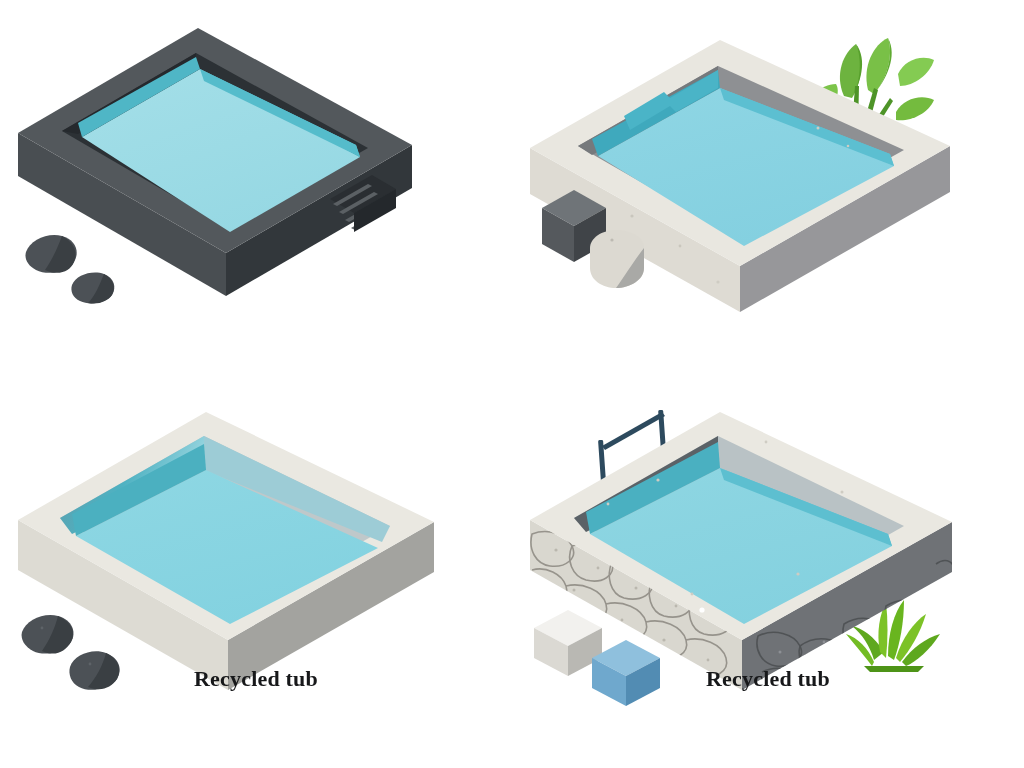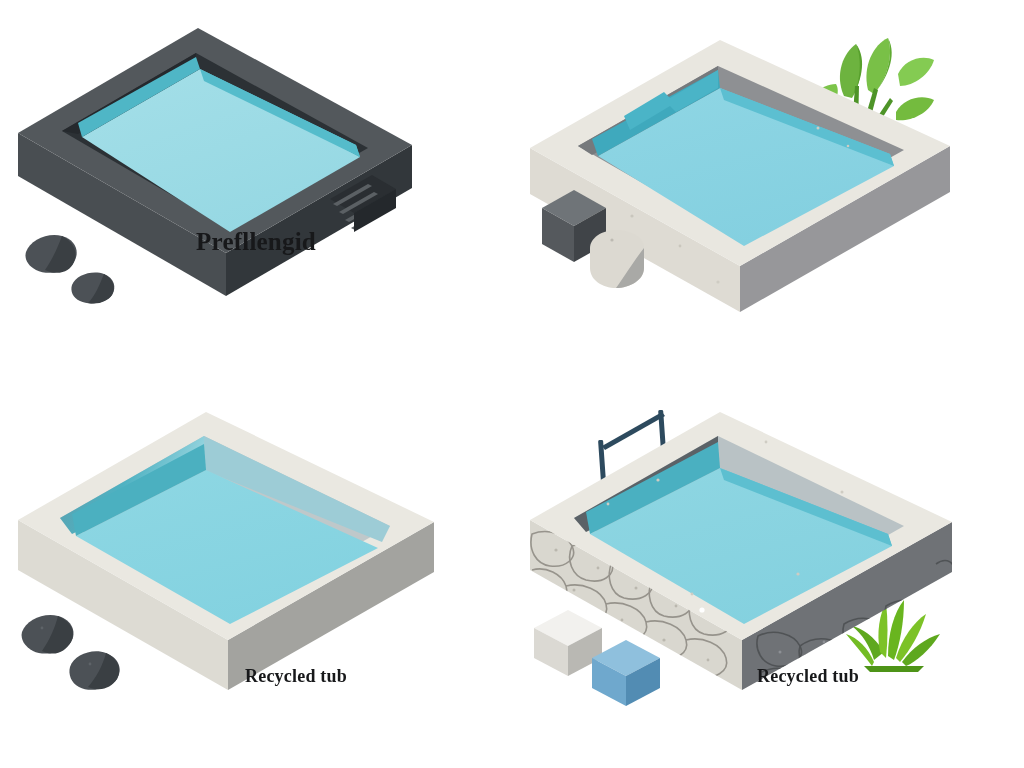--- a/index.html
+++ b/index.html
@@ -48,22 +48,21 @@
     letter-spacing: .2px;
   }
   .panel-1 .caption,
   .panel-2 .caption {
     top: 228px;
     font-size: 25px;
   }
   .panel-3 .caption,
   .panel-4 .caption {
     top: 282px;
-    font-size: 18px;
-    padding-left: 40px;
+    font-size: 22px;
   }
   
   .caption-stack {
     position: relative;
     display: inline-block;
     white-space: nowrap;
   }
   .caption-stack .over {
     position: absolute;
     left: 19px;
@@ -110,25 +109,20 @@
 
       <g>
         <path d="M26,252 C30,240 48,232 62,236 C76,240 80,252 74,262 C68,272 48,276 36,270 C28,266 24,259 26,252 Z" fill="#4c5156"></path>
         <path d="M45,270 C58,276 70,272 74,262 C78,252 74,242 62,236 C58,247 52,260 45,270 Z" fill="#3a3f43"></path>
       </g>
       <g>
         <path d="M72,285 C76,275 92,270 104,274 C114,278 117,287 112,295 C106,303 90,306 80,301 C73,298 70,291 72,285 Z" fill="#4c5156"></path>
         <path d="M88,303 C99,305 108,301 112,295 C116,288 114,279 104,274 C100,284 95,296 88,303 Z" fill="#3a3f43"></path>
       </g>
     </svg>
-    <div class="caption">
-      <span class="caption-stack">
-        <span>Prefllengid</span>
-      </span>
-    </div>
   </div>
 
   <div class="panel panel-2">
     <svg class="art" viewBox="0 0 512 330">
       <defs>
         <linearGradient id="p2water" x1="0" y1="0" x2="0.5" y2="1">
           <stop offset="0%" stop-color="#8fd6e4"></stop>
           <stop offset="100%" stop-color="#84d0e0"></stop>
         </linearGradient>
       </defs>

